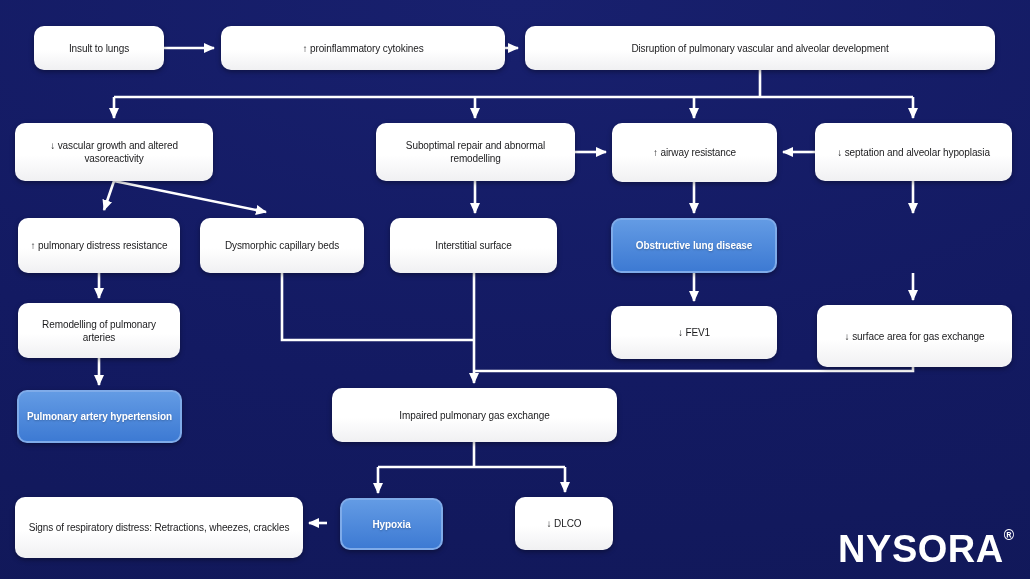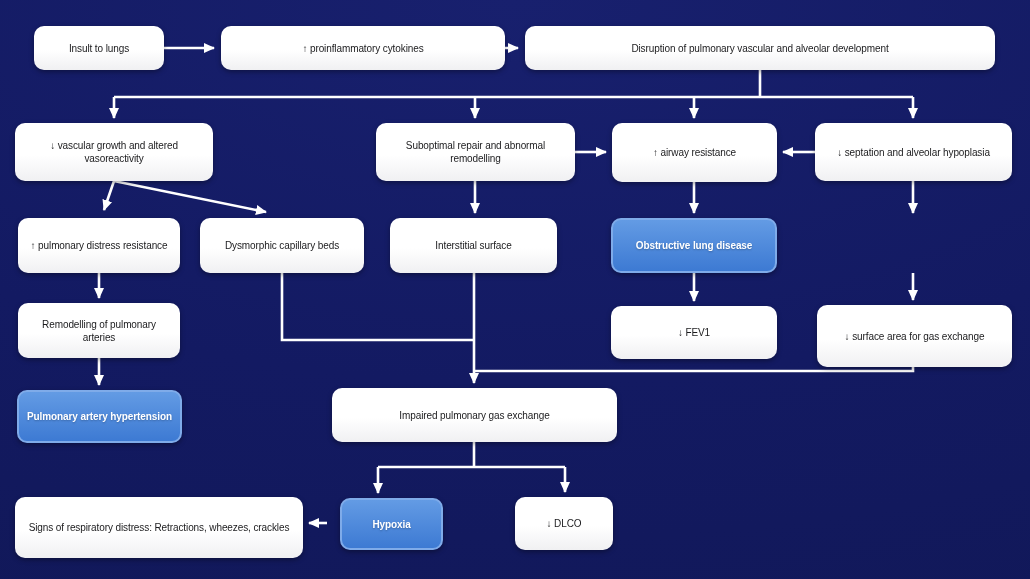--- a/index.html
+++ b/index.html
@@ -130,14 +130,15 @@
   <div class="node" id="n-surface">↓ surface area for gas exchange</div>
 
   <div class="node blue" id="n-pah">Pulmonary artery hypertension</div>
   <div class="node" id="n-impaired">Impaired pulmonary gas exchange</div>
 
   <div class="node" id="n-signs">Signs of respiratory distress: Retractions, wheezes, crackles</div>
   <div class="node blue" id="n-hypoxia">Hypoxia</div>
   <div class="node" id="n-dlco">↓ DLCO</div>
 
 
+  <div class="logo"><span>NYSORA</span><span class="reg">®</span></div>
 
 </div>
 
 </body></html>

